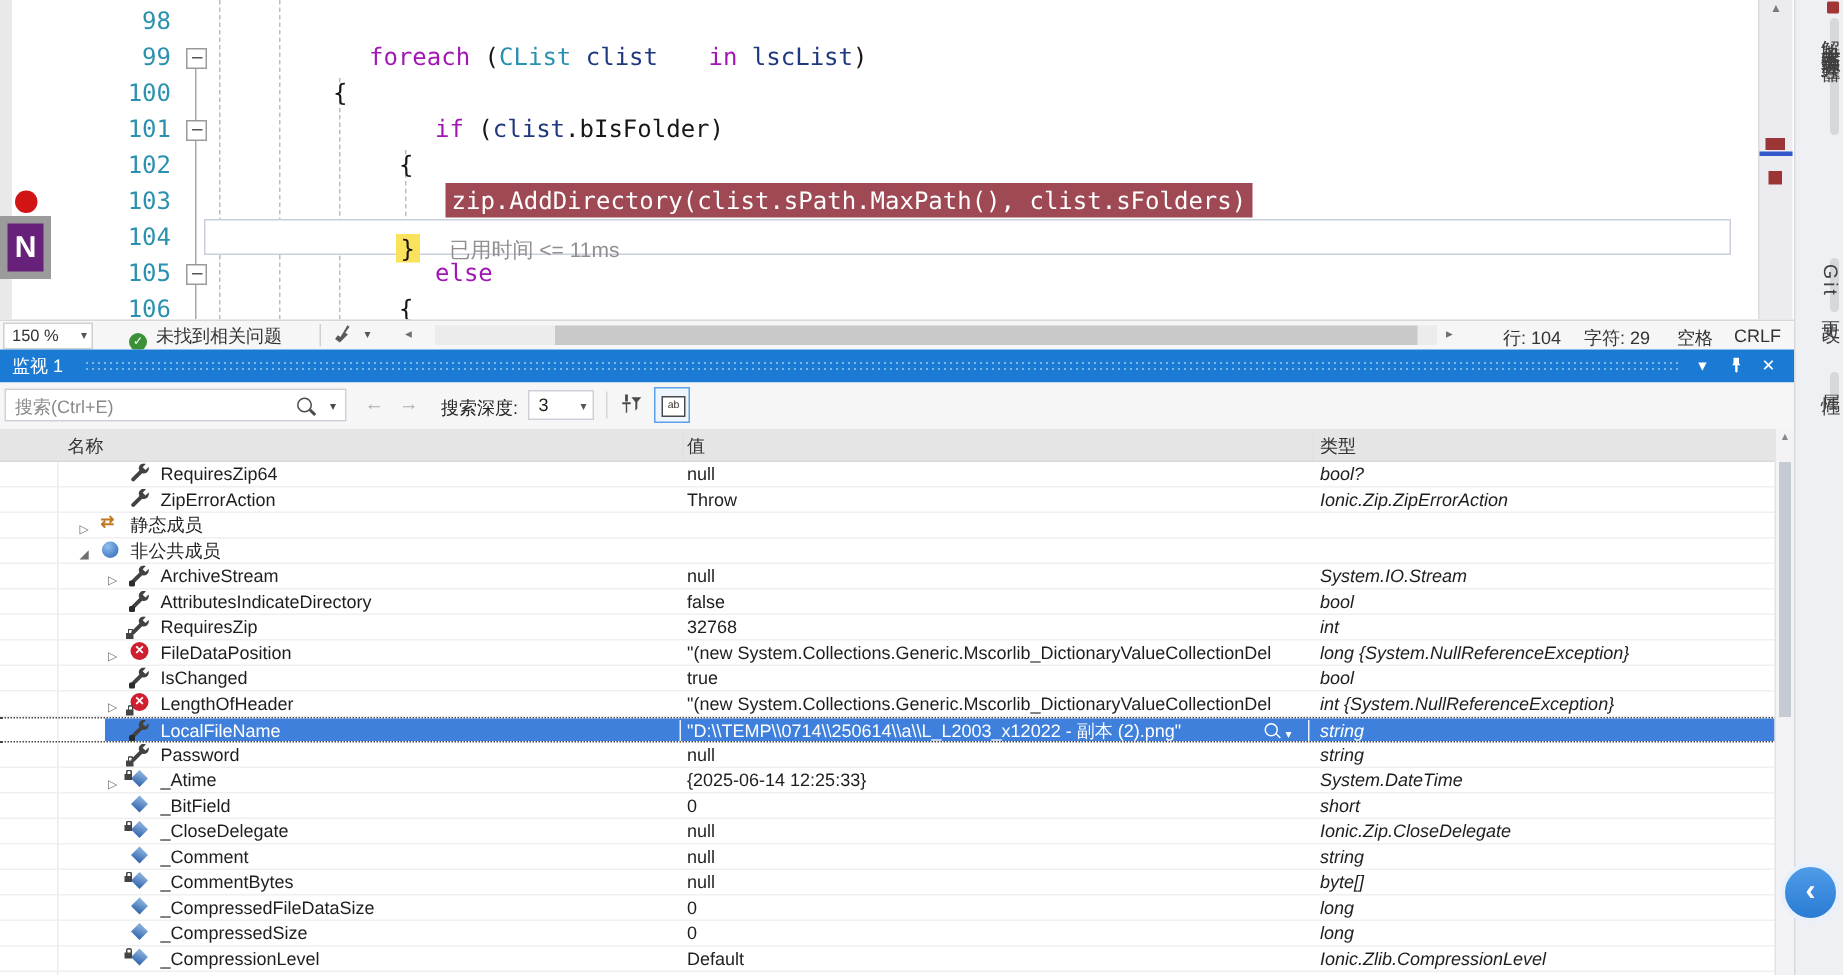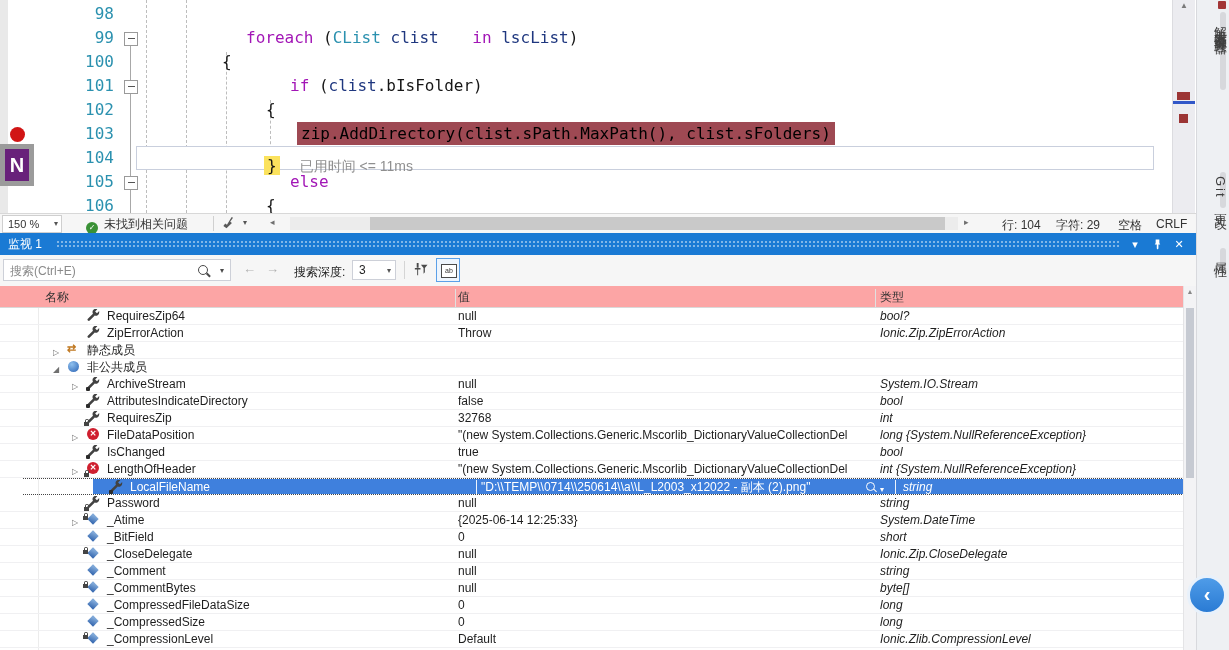--- a/index.html
+++ b/index.html
@@ -6,21 +6,21 @@
   .screen{position:relative;width:1229px;height:650px;overflow:hidden;background:#fff;
           font-family:"Liberation Sans",sans-serif;color:#1e1e1e;}
   
   .editor{position:absolute;left:0;top:0;width:1196px;height:213px;background:#fff;overflow:hidden;padding-left:36px;}
   .bp-margin{position:absolute;left:0;top:0;width:8px;height:213px;background:#e9e9e9;}
   .lnum{position:absolute;width:78px;text-align:right;color:#2b91af;
         font-family:"DejaVu Sans Mono",monospace;font-size:16px;height:24px;line-height:24px;}
   .cline{position:absolute;height:24px;line-height:24px;white-space:pre;
          font-family:"DejaVu Sans Mono",monospace;font-size:16px;color:#161616;}
   .tk-k{color:#a216b6;margin-left:24px;} .tk-t{color:#2b91af;} .tk-v{color:#1f377f;} .tk-p{color:#161616;}
-  .tk-hl{background:#9e4953;color:#000000;padding:2px 4px;}
+  .tk-hl{background:#9e4953;color:#ffffff;padding:2px 4px;}
   .fold{position:absolute;left:124px;width:12px;height:12px;background:#fff;border:1px solid #9a9a9a;}
   .fold::after{content:"";display:block;width:7px;height:1px;background:#555;margin:5px auto 0;}
   .foldline{position:absolute;left:130px;top:32px;height:181px;border-left:1px solid #a8a8a8;}
   .guide{position:absolute;border-left:1px dashed #bdbdbd;}
   .curline{position:absolute;left:136px;width:1016px;height:22px;border:1px solid #c9cfdd;background:#fff;}
   .bracehl{background:#fbe25d;padding:0 3px;}
   .perftip{color:#8f8f8f;font-family:"Liberation Sans",sans-serif;font-size:14px;padding-left:20px;}
   .breakpoint{position:absolute;left:10px;top:127px;width:15px;height:15px;border-radius:50%;background:#d11515;}
   .next-badge{position:absolute;left:0;top:144px;width:34px;height:42px;background:#9b9b9b;}
   .next-badge .inner{position:absolute;left:5px;top:5px;width:24px;height:32px;background:#68217a;
@@ -62,33 +62,33 @@
   .navarrow{position:absolute;top:6px;font-size:13px;color:#b0b0b0;}
   .depthlbl{position:absolute;left:294px;top:9px;font-size:12px;color:#222;}
   .depthcombo{position:absolute;left:352px;top:5px;width:44px;height:20px;background:#fff;border:1px solid #cdd0d8;box-sizing:border-box;}
   .depthcombo .v{position:absolute;left:6px;top:0;line-height:18px;font-size:12px;}
   .depthcombo .dd{position:absolute;right:4px;top:5px;font-size:8px;color:#555;}
   .tsep{position:absolute;left:404px;top:6px;height:18px;border-left:1px solid #d5d5d5;}
   .pinfilter{position:absolute;left:412px;top:7px;}
   .vtoggle{position:absolute;left:436px;top:3px;width:24px;height:24px;border:1px solid #5ba0e8;background:#eef5fd;box-sizing:border-box;}
   .vtoggle .box{position:absolute;left:4px;top:5px;width:14px;height:12px;border:1px solid #4a4a4a;font-size:7px;
        line-height:12px;text-align:center;color:#333;background:#fff;}
-  .wheaders{position:absolute;left:0;top:53px;width:1196px;height:22px;background:#fca5a5;border-bottom:1px solid #d9d9d9;box-sizing:border-box;}
+  .wheaders{position:absolute;left:0;top:53px;width:1196px;height:22px;background:#e5e5e5;border-bottom:1px solid #d9d9d9;box-sizing:border-box;}
   .wheaders span{position:absolute;top:3px;font-size:12px;color:#333;}
   .hsep{position:absolute;top:2px;height:18px;border-left:1px solid #e0e0e0;}
   .gutterline{position:absolute;left:38px;top:75px;bottom:0;border-left:1px solid #ececec;}
   #watch-rows{position:absolute;left:0;top:75px;width:1184px;}
   .wrow{position:relative;height:17px;border-bottom:1px solid #f0f0f2;box-sizing:border-box;font-size:12px;}
   .wrow span{position:absolute;top:1px;line-height:15px;white-space:nowrap;}
   .exp{font-size:8px;color:#707070;top:3px !important;}
   .wicon{width:14px;height:14px;}
   .wname{color:#1e1e1e;}
   .wval{left:458px;width:414px;overflow:hidden;color:#1e1e1e;}
   .wtype{left:880px;width:292px;overflow:hidden;color:#1e1e1e;font-style:italic;}
-  .wrow.selected{border-top:1px dotted #444;border-bottom:1px dotted #444;height:17px;margin-left:23px;}
+  .wrow.selected{border-top:1px dotted #444;border-bottom:1px dotted #444;height:17px;}
   .selbg{position:absolute;left:70px;right:0;top:0;bottom:0;background:#3f80dd;}
   .selected .wname,.selected .wval,.selected .wtype{color:#fff;z-index:2;}
   .selected .wicon,.selected .exp{z-index:2;}
   .selected .wval{width:378px;}
   .mag{left:843px;top:3px !important;width:7px;height:7px;border:1.4px solid #fff;border-radius:50%;z-index:2;}
   .mag::after{content:"";position:absolute;left:6px;top:7px;width:4px;height:1.4px;background:#fff;transform:rotate(45deg);}
   .magdd{left:857px;top:3px !important;font-size:8px;color:#fff;z-index:2;}
   .seldiv{top:1px !important;bottom:1px;border-left:1px solid rgba(255,255,255,.9);z-index:2;width:0;height:14px;}
   .d1{left:453px;} .d2{left:872px;}
   

